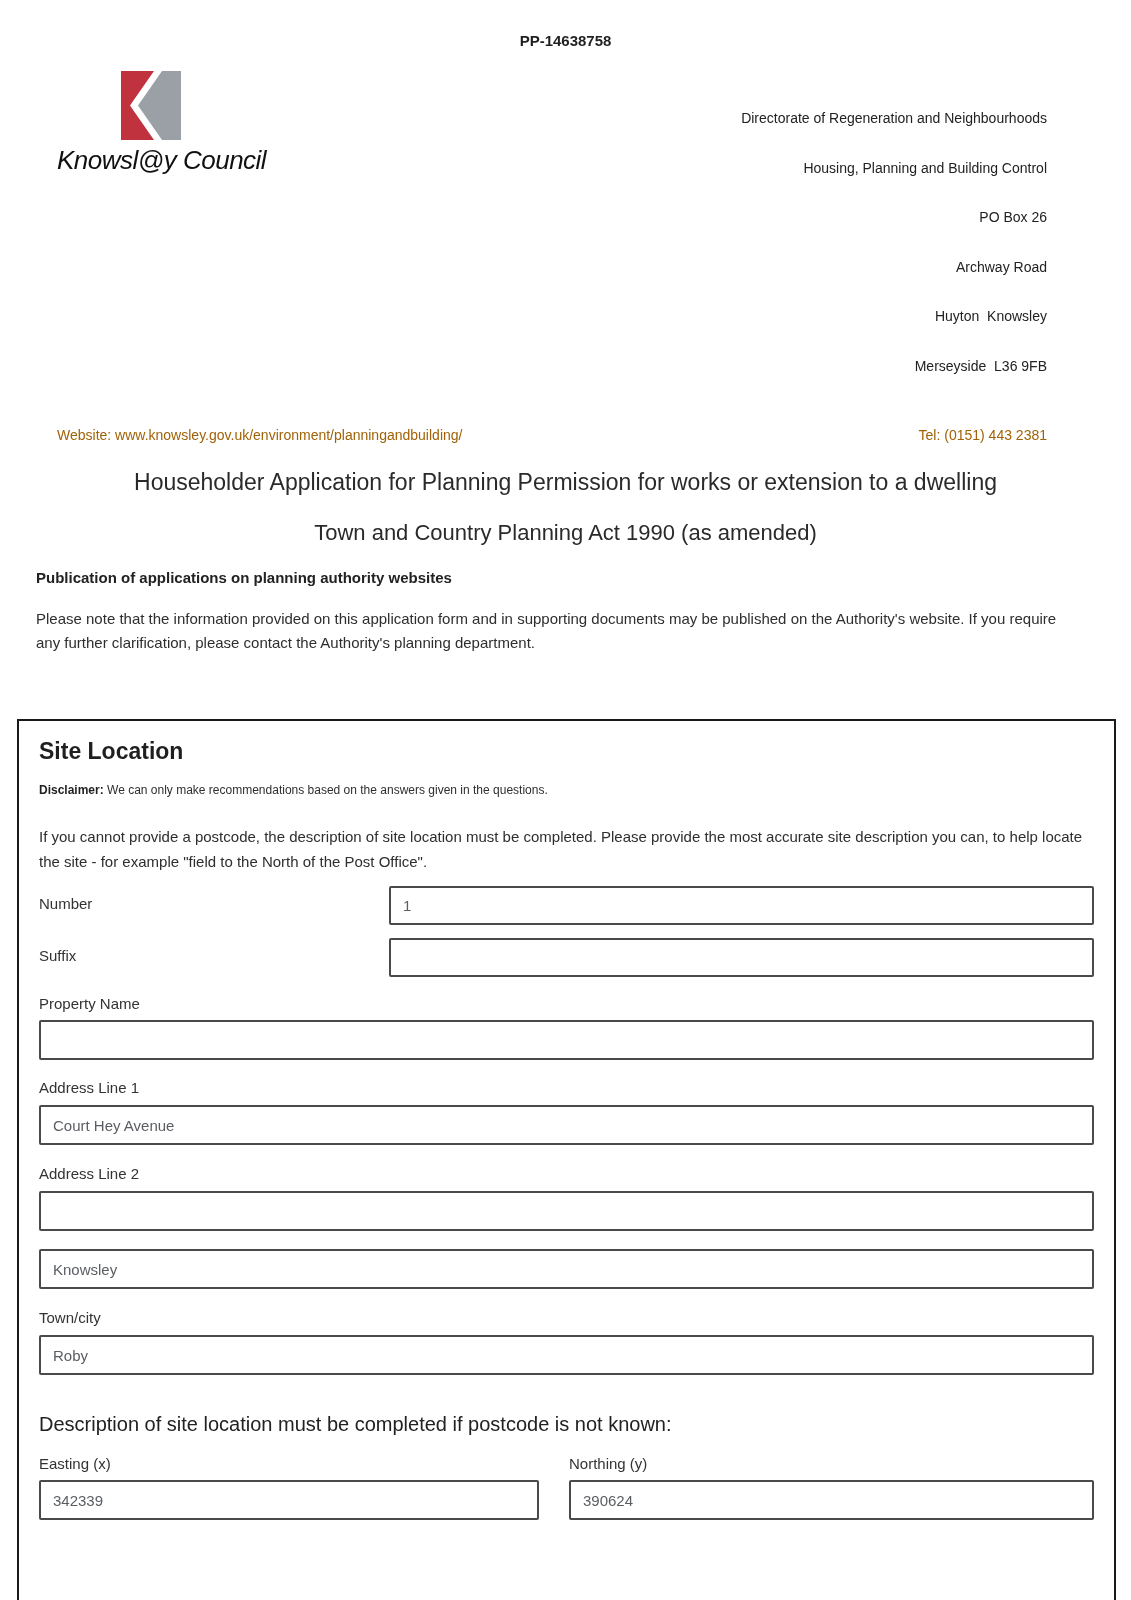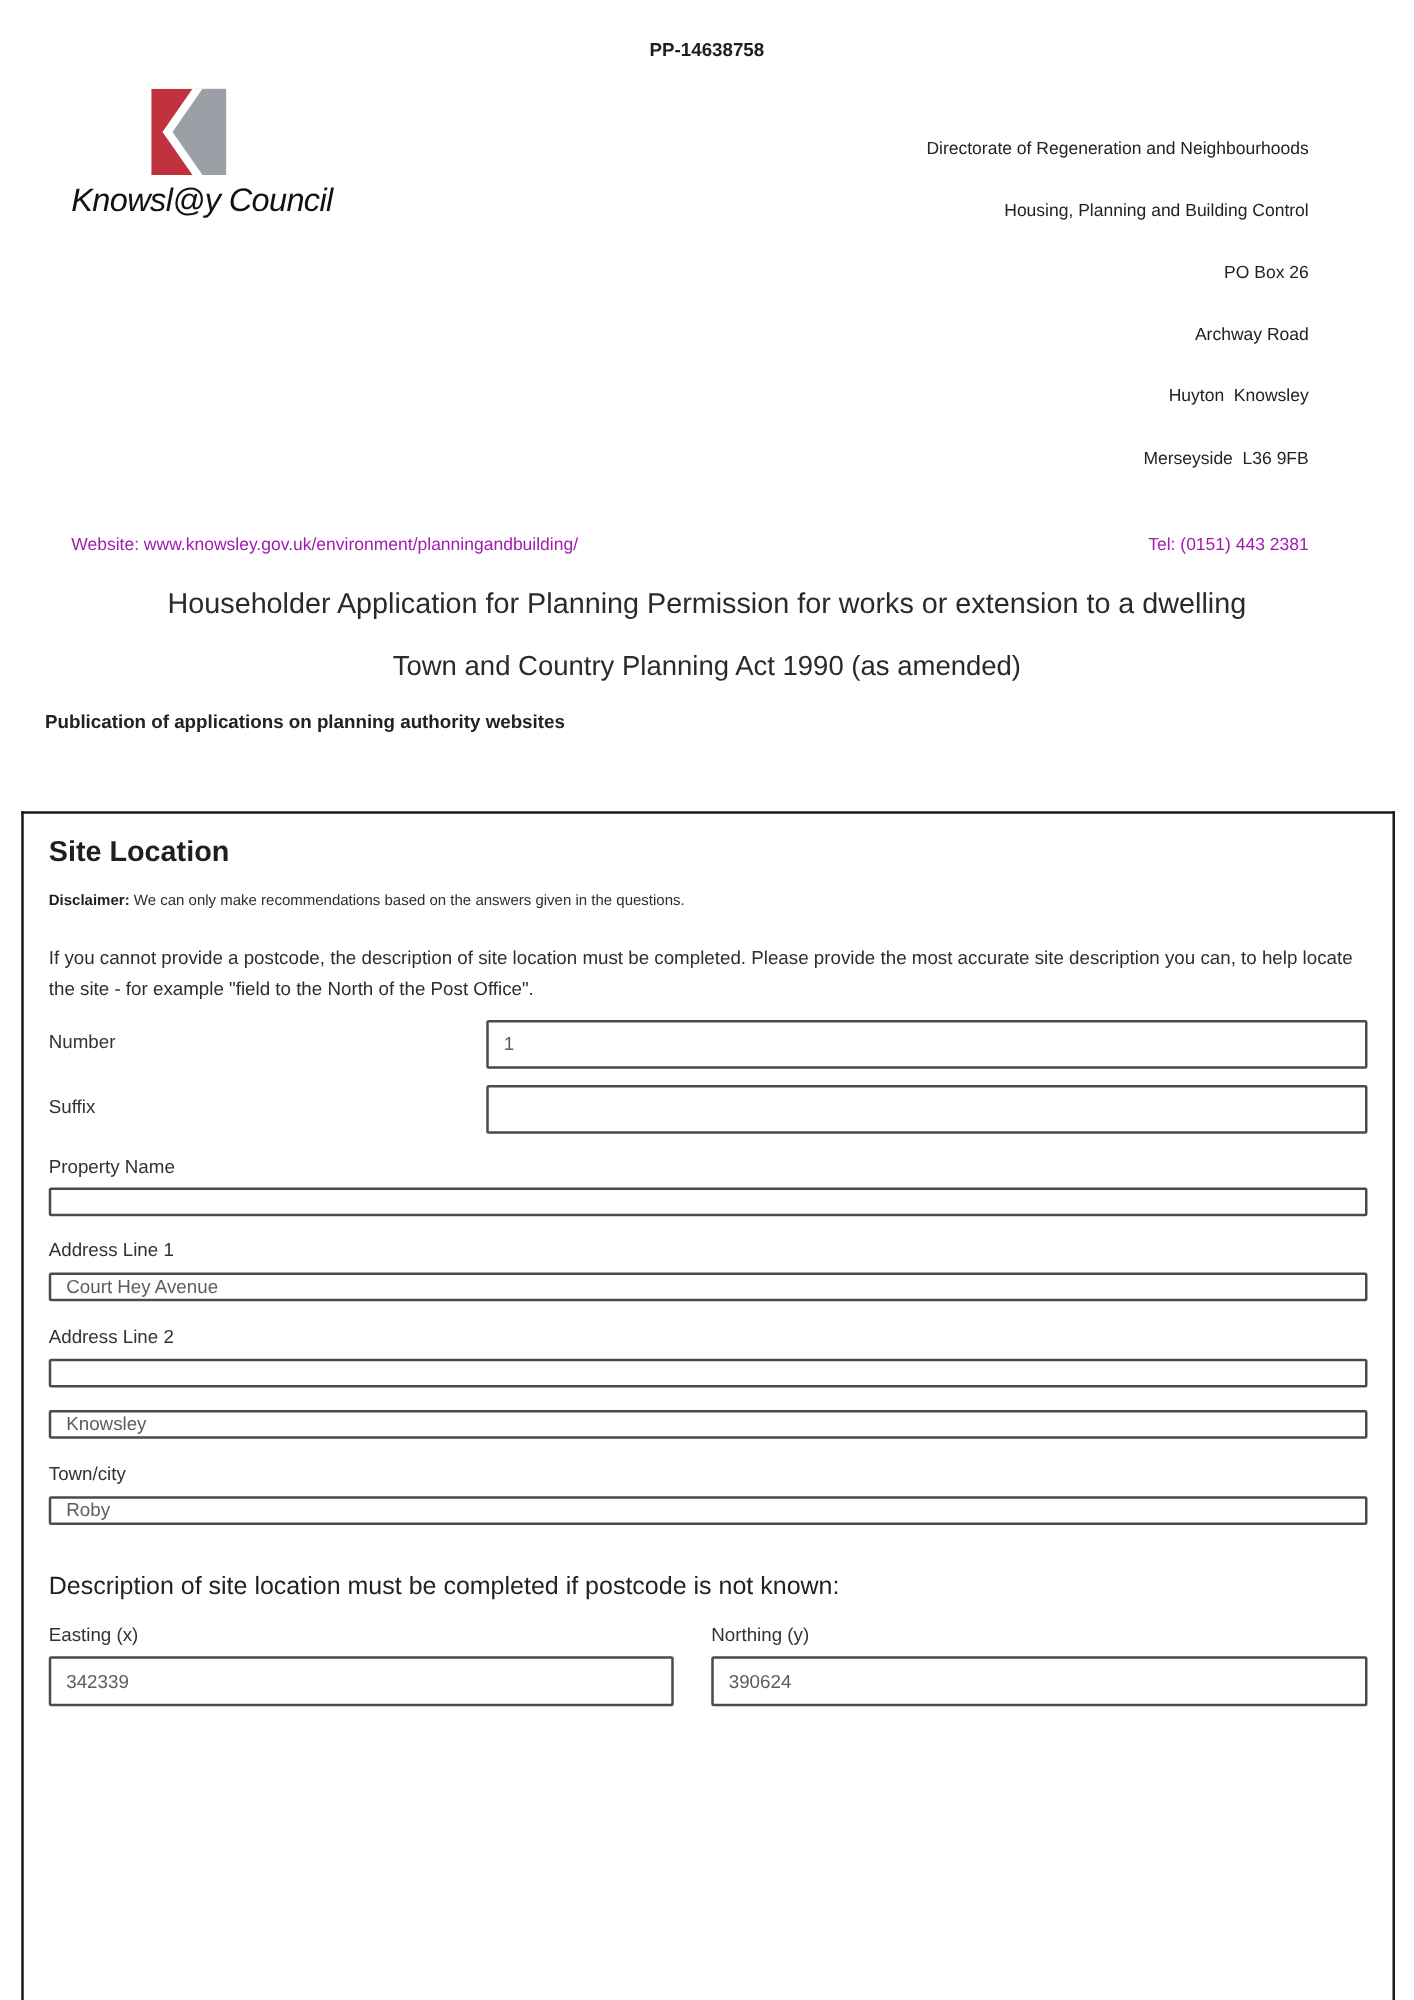--- a/index.html
+++ b/index.html
@@ -7,38 +7,38 @@
     width:1131px;height:1600px;background:#fff;overflow:hidden;
     font-family:"Liberation Sans",sans-serif;color:#2b2b2b;position:relative;
   }
   
   .pp-ref{padding-top:33px;text-align:center;font-size:15px;line-height:15px;font-weight:bold;color:#1f1f1f;}
   .header-row{display:flex;justify-content:space-between;margin-top:23px;padding:0 84px 0 57px;}
   .brand{display:flex;flex-direction:column;}
   .brand .logo{margin-left:64px;width:60px;height:69px;}
   .brand .wordmark{margin-top:5px;font-size:26px;line-height:30px;font-weight:normal;font-style:italic;color:#111;letter-spacing:-0.5px;}
   .dept-address{text-align:right;font-size:14px;line-height:16.5px;color:#222;white-space:pre-wrap;margin-top:6px;}
-  .contact-row{display:flex;justify-content:space-between;margin-top:21px;padding:0 84px 0 57px;font-size:14px;line-height:15px;color:#a21caf;}
+  .contact-row{display:flex;justify-content:space-between;margin-top:21px;padding:0 84px 0 57px;font-size:14px;line-height:15px;color:#a16207;}
   
   .doc-title{margin:26px 40px 0;text-align:center;font-size:23px;line-height:27px;font-weight:normal;color:#2a2a2a;}
   .doc-subtitle{margin:24px 40px 0;text-align:center;font-size:22px;line-height:26px;font-weight:normal;color:#2a2a2a;}
   .pub-heading{margin:24px 60px 0 36px;font-size:15px;line-height:15px;font-weight:bold;color:#222;}
   .pub-text{margin:22px 63px 0 36px;font-size:15px;line-height:24px;color:#2e2e2e;}
   
   .section{
     margin-top:64px;margin-left:17px;width:1099px;height:1013px;box-sizing:border-box;
     border:2px solid #1a1a1a;border-bottom:none;padding:0 20px;overflow:hidden;
   }
   .section-heading{margin:16px 0 14px;font-size:23px;line-height:28px;font-weight:bold;color:#1f1f1f;}
   .disclaimer{margin:15px 0 0;font-size:12px;line-height:20px;color:#2e2e2e;}
   .disclaimer b{color:#1f1f1f;}
   .intro{margin:24px 0 0;font-size:15px;line-height:25px;color:#2e2e2e;}
   .field-label{display:block;font-size:15px;line-height:20px;color:#333;}
   .text-input{
-    display:block;width:100%;box-sizing:border-box;height:23px;
+    display:block;width:100%;box-sizing:border-box;height:40px;
     border:2px solid #4a4a4a;border-radius:2px;background:#fff;
     font-family:"Liberation Sans",sans-serif;font-size:15px;color:#5a5e63;
     padding:0 12px;outline:none;
   }
   .row-inline{display:flex;align-items:flex-start;}
   .row-inline .field-label{width:350px;flex:0 0 350px;padding-top:8px;}
   .row-inline .text-input{flex:1;height:39px;}
   .row-number{margin-top:12px;}
   .row-suffix{margin-top:13px;}
   .stack{margin-top:18px;}
@@ -76,20 +76,21 @@
   </div>
 
   <div class="contact-row">
     <span>Website: www.knowsley.gov.uk/environment/planningandbuilding/</span>
     <span>Tel: (0151) 443 2381</span>
   </div>
 
   <div class="doc-title">Householder Application for Planning Permission for works or extension to a dwelling</div>
   <div class="doc-subtitle">Town and Country Planning Act 1990 (as amended)</div>
   <div class="pub-heading">Publication of applications on planning authority websites</div>
+  <div class="pub-text">Please note that the information provided on this application form and in supporting documents may be published on the Authority's website. If you require any further clarification, please contact the Authority's planning department.</div>
 
   <div class="section">
     <div class="section-heading">Site Location</div>
 
     <p class="disclaimer"><b>Disclaimer:</b><span> We can only make recommendations based on the answers given in the questions.</span></p>
 
     <p class="intro">If you cannot provide a postcode, the description of site location must be completed. Please provide the most accurate site description you can, to help locate the site - for example "field to the North of the Post Office".</p>
 
     <div class="row-inline row-number">
       <label class="field-label">Number</label>

